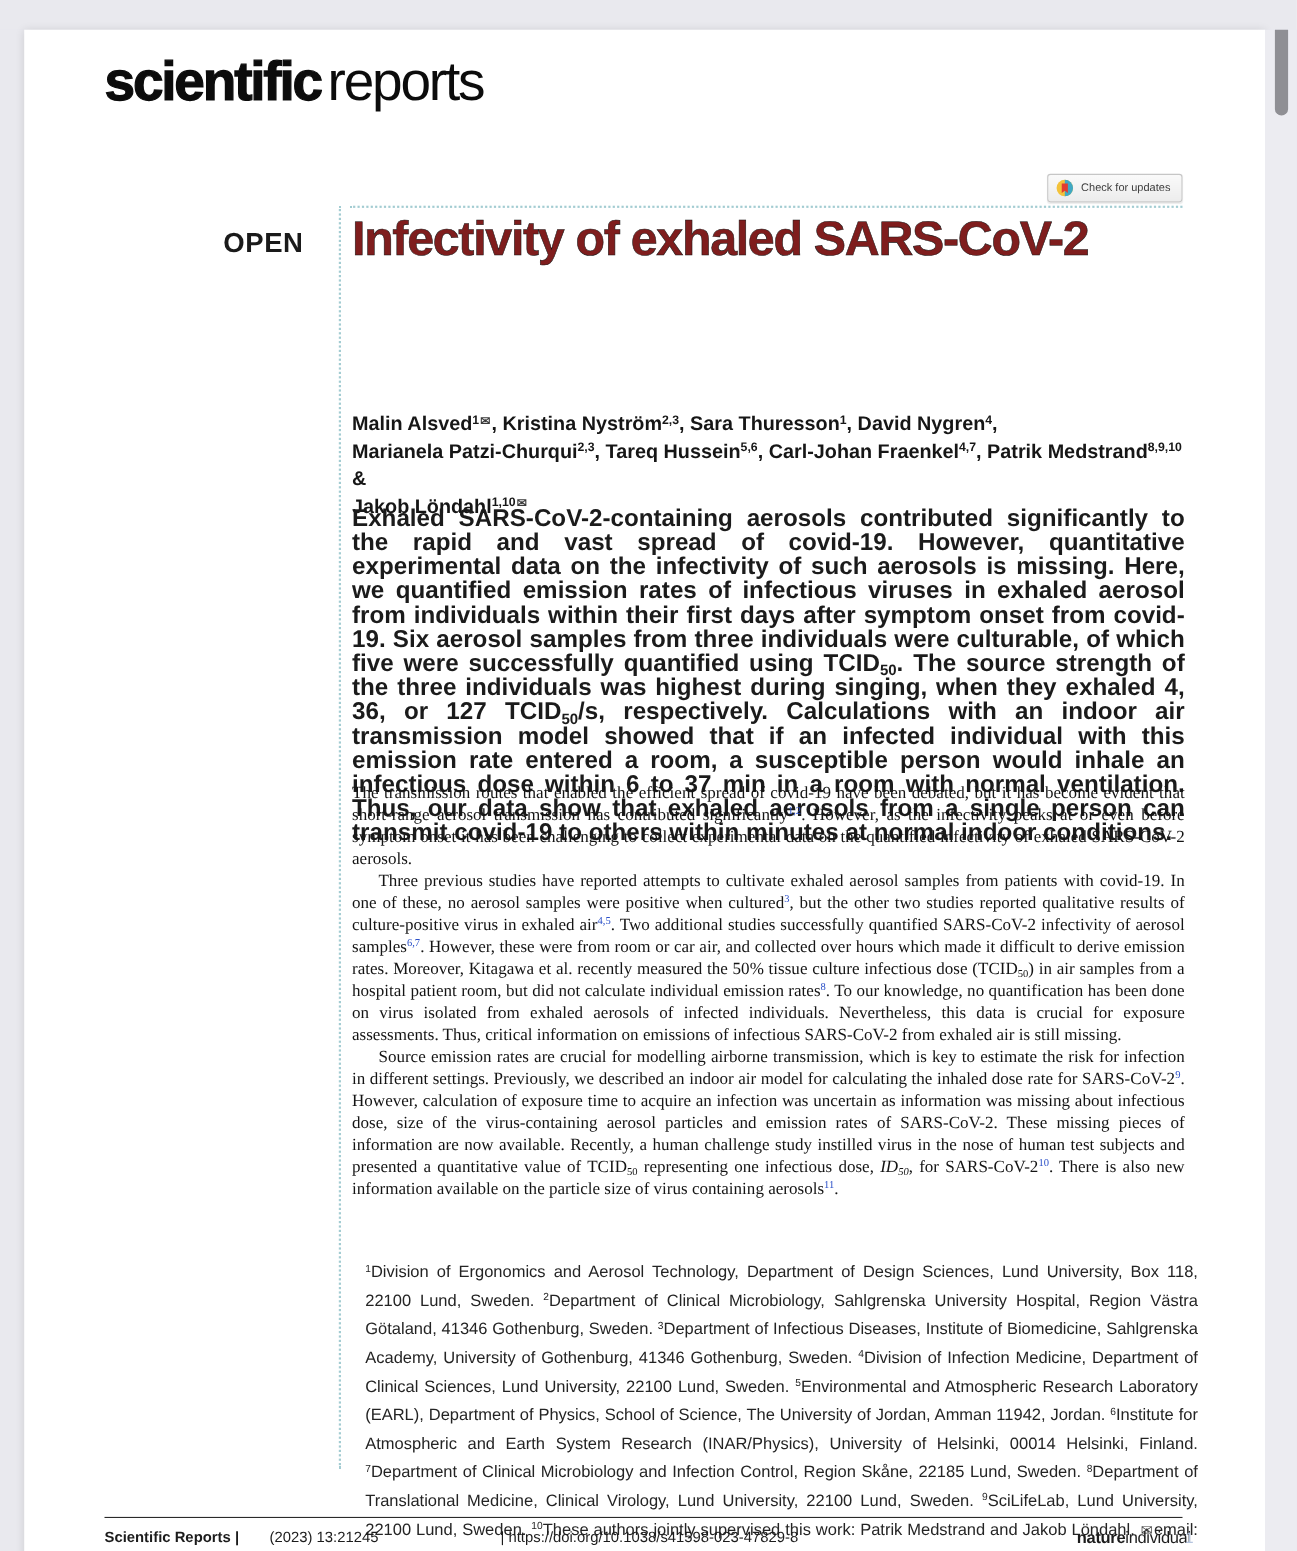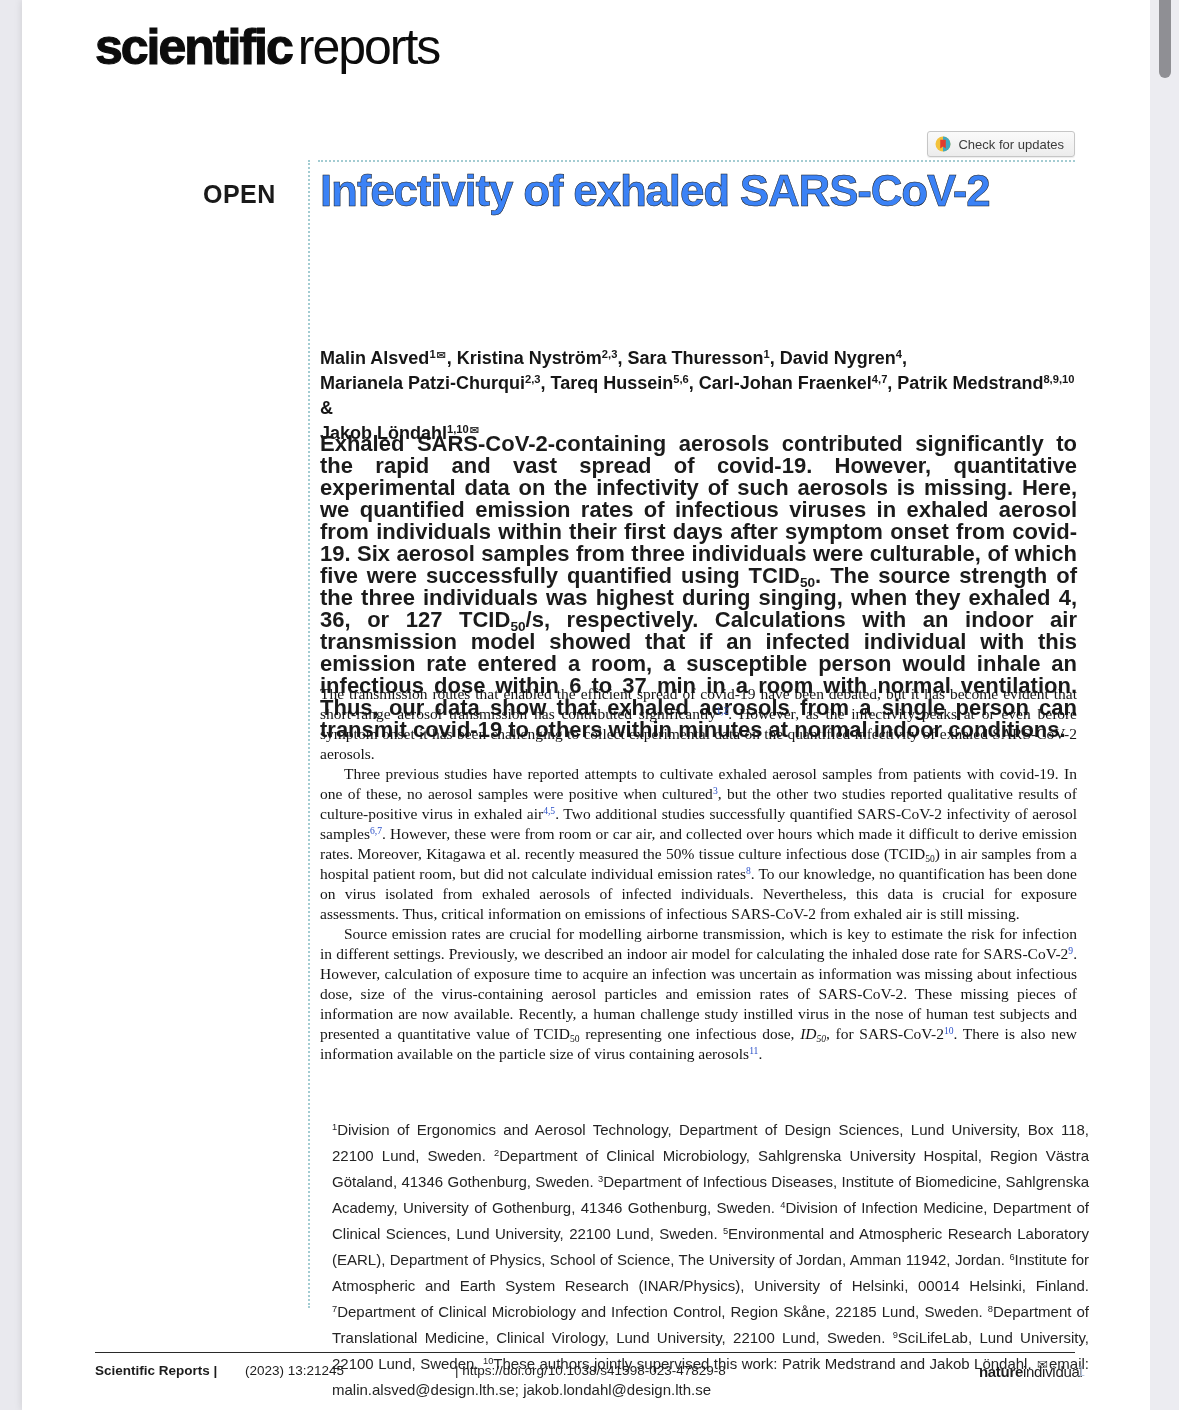--- a/index.html
+++ b/index.html
@@ -1,33 +1,33 @@
 <!DOCTYPE html>
 <html lang="en"><head>
 <meta charset="utf-8">
 <style>
   html,body{margin:0;padding:0;}
   body{width:1179px;height:1410px;overflow:hidden;background:#e9e9ee;font-family:"Liberation Sans",sans-serif;}
-  .viewport{position:relative;width:1179px;height:1190px;background:#e9e9ee;}
+  .viewport{position:relative;width:1179px;height:1190px;background:#e9e9ee;margin-top:27px;}
   .page{position:absolute;left:22px;top:0;width:1128px;height:1410px;background:#ffffff;
         box-shadow:0 0 8px rgba(0,0,0,.12);}
   
   .logo{position:absolute;left:73px;top:18px;font-size:50px;letter-spacing:-2px;color:#0c0c0c;white-space:nowrap;}
   .logo .logo-bold{font-weight:800;-webkit-text-stroke:1.1px #0c0c0c;}
   .logo .logo-light{font-weight:400;margin-left:6px;}
   .check-btn{position:absolute;right:75px;top:131px;height:24px;display:flex;align-items:center;gap:6px;
         padding:0 10px 0 6px;background:linear-gradient(#fafafa,#ececec);border:1px solid #c6c6c6;border-radius:3px;
-        box-shadow:0 1px 1px rgba(0,0,0,.08);font-size:13px;color:#3c3c3c;cursor:pointer;}
+        box-shadow:0 1px 1px rgba(0,0,0,.08);font-size:10px;color:#3c3c3c;cursor:pointer;}
   
   .dotted-h{position:absolute;left:296px;top:160px;width:757px;border-top:2px dotted #a3ccd2;}
   .dotted-v{position:absolute;left:286px;top:160px;height:1148px;border-left:2px dotted #a3ccd2;}
   
   .open-label{position:absolute;left:181px;top:180px;font-size:25px;font-weight:700;letter-spacing:.5px;color:#1a1a1a;}
   .title{position:absolute;left:298px;top:163px;width:770px;margin:0;font-size:44px;line-height:55px;
-        font-weight:700;letter-spacing:-1.2px;color:#3b82f6;-webkit-text-stroke:.5px #141414;}
+        font-weight:700;letter-spacing:-1.2px;color:#7f1d1d;-webkit-text-stroke:.5px #141414;}
   .title span{display:block;}
   .authors{position:absolute;left:298px;top:346px;width:760px;font-size:18px;font-weight:700;line-height:25px;color:#161616;}
   
   .abstract{position:absolute;left:298px;top:433px;width:757px;margin:0;font-size:22px;font-weight:700;
         line-height:22px;color:#1b1b1b;text-align:justify;}
   
   .body-text{position:absolute;left:298px;top:684px;width:757px;font-family:Liberation Serif, serif;
         font-size:15.5px;line-height:20px;color:#141414;}
   .body-text p{margin:0;text-align:justify;}
   .body-text p.indent{text-indent:24px;}

